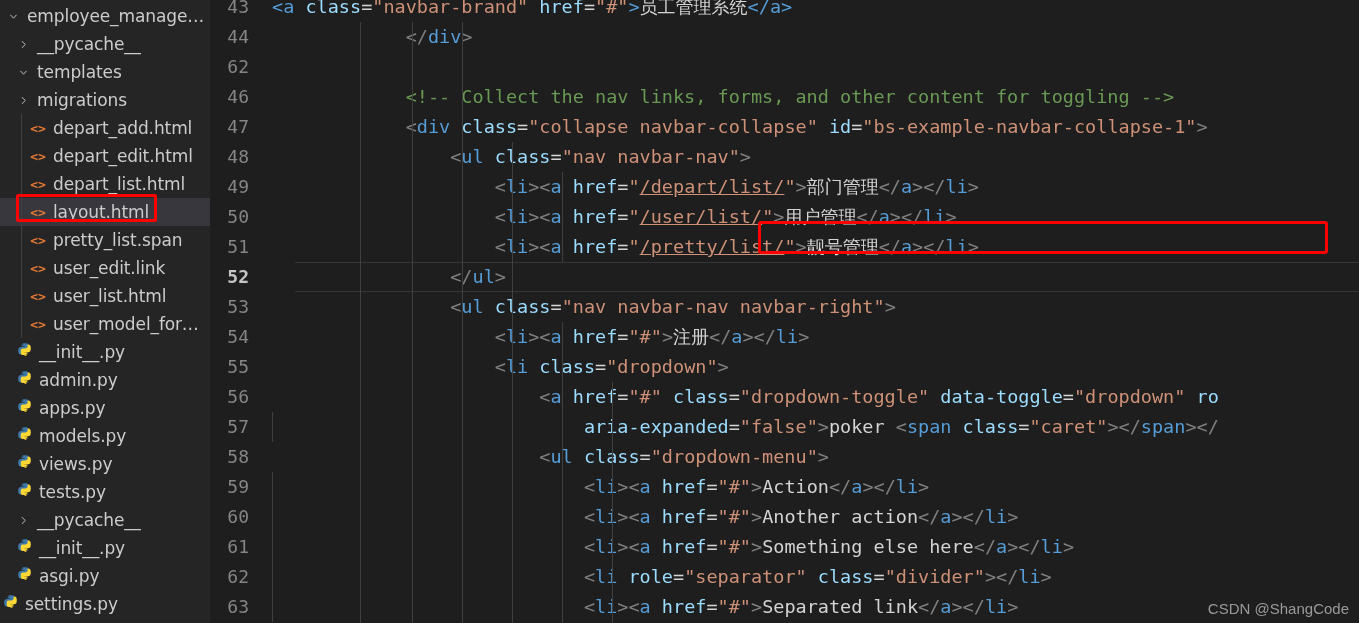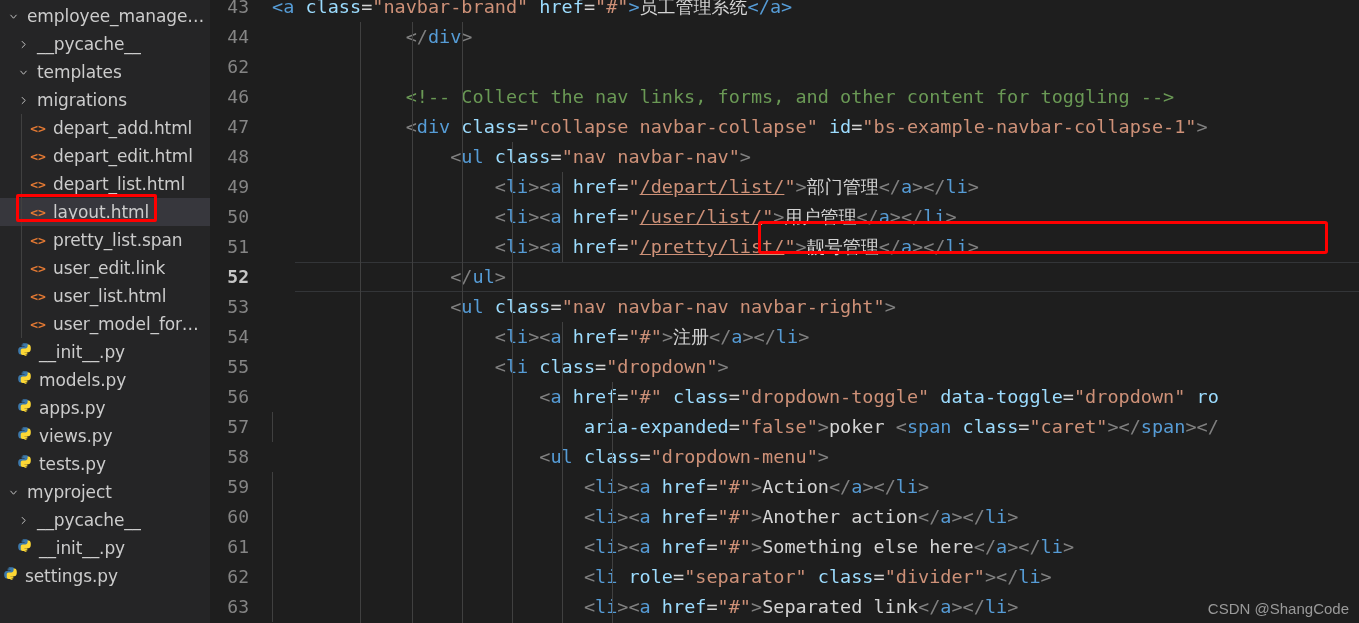--- a/index.html
+++ b/index.html
@@ -284,71 +284,78 @@
               <path d="M8.1 14.8c1.6 0 2.9-.5 2.9-1.9v-1.6H7.9v-.5h4.2c1.1 0 2.1-.8 2.4-2.1.3-1.5.3-2.4 0-4-.3-1.2-1-2.1-2.1-2.1h-1.1v1.9c0 1.2-1.1 2.3-2.4 2.3h-3c-1 0-1.9.9-1.9 2v3.1c0 1.1.9 1.8 2 1.9h2.1zM9.8 13.6c-.3 0-.6-.3-.6-.6s.3-.6.6-.6.6.3.6.6-.3.6-.6.6z" fill="#fdd835"></path>
             </svg></span>
           <span class="tw-label">__init__.py</span>
         </div>
         <div class="tree-row">
           <div style="flex: 0 0 14px; height: 1px;"></div>
           <span class="tw-icon"><svg width="15" height="15" viewBox="0 0 16 16">
               <path d="M7.9 1.2c-1.6 0-2.9.5-2.9 1.9v1.6h3.1v.5H3.9c-1.1 0-2.1.8-2.4 2.1-.3 1.5-.3 2.4 0 4 .3 1.2 1 2.1 2.1 2.1h1.1v-1.9c0-1.2 1.1-2.3 2.4-2.3h3c1 0 1.9-.9 1.9-2V3.1c0-1.1-.9-1.8-2-1.9h-2.1zM6.2 2.4c.3 0 .6.3.6.6s-.3.6-.6.6-.6-.3-.6-.6.3-.6.6-.6z" fill="#3c78aa"></path>
               <path d="M8.1 14.8c1.6 0 2.9-.5 2.9-1.9v-1.6H7.9v-.5h4.2c1.1 0 2.1-.8 2.4-2.1.3-1.5.3-2.4 0-4-.3-1.2-1-2.1-2.1-2.1h-1.1v1.9c0 1.2-1.1 2.3-2.4 2.3h-3c-1 0-1.9.9-1.9 2v3.1c0 1.1.9 1.8 2 1.9h2.1zM9.8 13.6c-.3 0-.6-.3-.6-.6s.3-.6.6-.6.6.3.6.6-.3.6-.6.6z" fill="#fdd835"></path>
             </svg></span>
+          <span class="tw-label">admin.py</span>
+        </div>
+        <div class="tree-row">
+          <div style="flex: 0 0 14px; height: 1px;"></div>
+          <span class="tw-icon"><svg width="15" height="15" viewBox="0 0 16 16">
+              <path d="M7.9 1.2c-1.6 0-2.9.5-2.9 1.9v1.6h3.1v.5H3.9c-1.1 0-2.1.8-2.4 2.1-.3 1.5-.3 2.4 0 4 .3 1.2 1 2.1 2.1 2.1h1.1v-1.9c0-1.2 1.1-2.3 2.4-2.3h3c1 0 1.9-.9 1.9-2V3.1c0-1.1-.9-1.8-2-1.9h-2.1zM6.2 2.4c.3 0 .6.3.6.6s-.3.6-.6.6-.6-.3-.6-.6.3-.6.6-.6z" fill="#3c78aa"></path>
+              <path d="M8.1 14.8c1.6 0 2.9-.5 2.9-1.9v-1.6H7.9v-.5h4.2c1.1 0 2.1-.8 2.4-2.1.3-1.5.3-2.4 0-4-.3-1.2-1-2.1-2.1-2.1h-1.1v1.9c0 1.2-1.1 2.3-2.4 2.3h-3c-1 0-1.9.9-1.9 2v3.1c0 1.1.9 1.8 2 1.9h2.1zM9.8 13.6c-.3 0-.6-.3-.6-.6s.3-.6.6-.6.6.3.6.6-.3.6-.6.6z" fill="#fdd835"></path>
+            </svg></span>
+          <span class="tw-label">apps.py</span>
+        </div>
+        <div class="tree-row">
+          <div style="flex: 0 0 14px; height: 1px;"></div>
+          <span class="tw-icon"><svg width="15" height="15" viewBox="0 0 16 16">
+              <path d="M7.9 1.2c-1.6 0-2.9.5-2.9 1.9v1.6h3.1v.5H3.9c-1.1 0-2.1.8-2.4 2.1-.3 1.5-.3 2.4 0 4 .3 1.2 1 2.1 2.1 2.1h1.1v-1.9c0-1.2 1.1-2.3 2.4-2.3h3c1 0 1.9-.9 1.9-2V3.1c0-1.1-.9-1.8-2-1.9h-2.1zM6.2 2.4c.3 0 .6.3.6.6s-.3.6-.6.6-.6-.3-.6-.6.3-.6.6-.6z" fill="#3c78aa"></path>
+              <path d="M8.1 14.8c1.6 0 2.9-.5 2.9-1.9v-1.6H7.9v-.5h4.2c1.1 0 2.1-.8 2.4-2.1.3-1.5.3-2.4 0-4-.3-1.2-1-2.1-2.1-2.1h-1.1v1.9c0 1.2-1.1 2.3-2.4 2.3h-3c-1 0-1.9.9-1.9 2v3.1c0 1.1.9 1.8 2 1.9h2.1zM9.8 13.6c-.3 0-.6-.3-.6-.6s.3-.6.6-.6.6.3.6.6-.3.6-.6.6z" fill="#fdd835"></path>
+            </svg></span>
           <span class="tw-label">models.py</span>
         </div>
         <div class="tree-row">
           <div style="flex: 0 0 14px; height: 1px;"></div>
           <span class="tw-icon"><svg width="15" height="15" viewBox="0 0 16 16">
               <path d="M7.9 1.2c-1.6 0-2.9.5-2.9 1.9v1.6h3.1v.5H3.9c-1.1 0-2.1.8-2.4 2.1-.3 1.5-.3 2.4 0 4 .3 1.2 1 2.1 2.1 2.1h1.1v-1.9c0-1.2 1.1-2.3 2.4-2.3h3c1 0 1.9-.9 1.9-2V3.1c0-1.1-.9-1.8-2-1.9h-2.1zM6.2 2.4c.3 0 .6.3.6.6s-.3.6-.6.6-.6-.3-.6-.6.3-.6.6-.6z" fill="#3c78aa"></path>
               <path d="M8.1 14.8c1.6 0 2.9-.5 2.9-1.9v-1.6H7.9v-.5h4.2c1.1 0 2.1-.8 2.4-2.1.3-1.5.3-2.4 0-4-.3-1.2-1-2.1-2.1-2.1h-1.1v1.9c0 1.2-1.1 2.3-2.4 2.3h-3c-1 0-1.9.9-1.9 2v3.1c0 1.1.9 1.8 2 1.9h2.1zM9.8 13.6c-.3 0-.6-.3-.6-.6s.3-.6.6-.6.6.3.6.6-.3.6-.6.6z" fill="#fdd835"></path>
             </svg></span>
-          <span class="tw-label">apps.py</span>
-        </div>
-        <div class="tree-row">
-          <div style="flex: 0 0 14px; height: 1px;"></div>
-          <span class="tw-icon"><svg width="15" height="15" viewBox="0 0 16 16">
-              <path d="M7.9 1.2c-1.6 0-2.9.5-2.9 1.9v1.6h3.1v.5H3.9c-1.1 0-2.1.8-2.4 2.1-.3 1.5-.3 2.4 0 4 .3 1.2 1 2.1 2.1 2.1h1.1v-1.9c0-1.2 1.1-2.3 2.4-2.3h3c1 0 1.9-.9 1.9-2V3.1c0-1.1-.9-1.8-2-1.9h-2.1zM6.2 2.4c.3 0 .6.3.6.6s-.3.6-.6.6-.6-.3-.6-.6.3-.6.6-.6z" fill="#3c78aa"></path>
-              <path d="M8.1 14.8c1.6 0 2.9-.5 2.9-1.9v-1.6H7.9v-.5h4.2c1.1 0 2.1-.8 2.4-2.1.3-1.5.3-2.4 0-4-.3-1.2-1-2.1-2.1-2.1h-1.1v1.9c0 1.2-1.1 2.3-2.4 2.3h-3c-1 0-1.9.9-1.9 2v3.1c0 1.1.9 1.8 2 1.9h2.1zM9.8 13.6c-.3 0-.6-.3-.6-.6s.3-.6.6-.6.6.3.6.6-.3.6-.6.6z" fill="#fdd835"></path>
-            </svg></span>
           <span class="tw-label">views.py</span>
         </div>
         <div class="tree-row">
           <div style="flex: 0 0 14px; height: 1px;"></div>
           <span class="tw-icon"><svg width="15" height="15" viewBox="0 0 16 16">
               <path d="M7.9 1.2c-1.6 0-2.9.5-2.9 1.9v1.6h3.1v.5H3.9c-1.1 0-2.1.8-2.4 2.1-.3 1.5-.3 2.4 0 4 .3 1.2 1 2.1 2.1 2.1h1.1v-1.9c0-1.2 1.1-2.3 2.4-2.3h3c1 0 1.9-.9 1.9-2V3.1c0-1.1-.9-1.8-2-1.9h-2.1zM6.2 2.4c.3 0 .6.3.6.6s-.3.6-.6.6-.6-.3-.6-.6.3-.6.6-.6z" fill="#3c78aa"></path>
               <path d="M8.1 14.8c1.6 0 2.9-.5 2.9-1.9v-1.6H7.9v-.5h4.2c1.1 0 2.1-.8 2.4-2.1.3-1.5.3-2.4 0-4-.3-1.2-1-2.1-2.1-2.1h-1.1v1.9c0 1.2-1.1 2.3-2.4 2.3h-3c-1 0-1.9.9-1.9 2v3.1c0 1.1.9 1.8 2 1.9h2.1zM9.8 13.6c-.3 0-.6-.3-.6-.6s.3-.6.6-.6.6.3.6.6-.3.6-.6.6z" fill="#fdd835"></path>
             </svg></span>
           <span class="tw-label">tests.py</span>
         </div>
         <div class="tree-row">
-          <div style="flex: 0 0 4px; height: 1px;"></div>
-          <span class="tw-arrow">
-            <svg width="11" height="11" viewBox="0 0 16 16">
-              <path d="M4 6 L8 10.5 L12 6" stroke="#c5c5c5" stroke-width="1.4" fill="none" stroke-linecap="round" stroke-linejoin="round"></path>
-            </svg>
-          </span>
-          <span class="tw-label">myproject</span>
-        </div>
-        <div class="tree-row">
           <div style="flex: 0 0 14px; height: 1px;"></div>
           <span class="tw-arrow">
             <svg width="11" height="11" viewBox="0 0 16 16">
               <path d="M6 3.5 L10.5 8 L6 12.5" stroke="#c5c5c5" stroke-width="1.4" fill="none" stroke-linecap="round" stroke-linejoin="round"></path>
             </svg>
           </span>
           <span class="tw-label">__pycache__</span>
         </div>
         <div class="tree-row">
           <div style="flex: 0 0 14px; height: 1px;"></div>
           <span class="tw-icon"><svg width="15" height="15" viewBox="0 0 16 16">
               <path d="M7.9 1.2c-1.6 0-2.9.5-2.9 1.9v1.6h3.1v.5H3.9c-1.1 0-2.1.8-2.4 2.1-.3 1.5-.3 2.4 0 4 .3 1.2 1 2.1 2.1 2.1h1.1v-1.9c0-1.2 1.1-2.3 2.4-2.3h3c1 0 1.9-.9 1.9-2V3.1c0-1.1-.9-1.8-2-1.9h-2.1zM6.2 2.4c.3 0 .6.3.6.6s-.3.6-.6.6-.6-.3-.6-.6.3-.6.6-.6z" fill="#3c78aa"></path>
               <path d="M8.1 14.8c1.6 0 2.9-.5 2.9-1.9v-1.6H7.9v-.5h4.2c1.1 0 2.1-.8 2.4-2.1.3-1.5.3-2.4 0-4-.3-1.2-1-2.1-2.1-2.1h-1.1v1.9c0 1.2-1.1 2.3-2.4 2.3h-3c-1 0-1.9.9-1.9 2v3.1c0 1.1.9 1.8 2 1.9h2.1zM9.8 13.6c-.3 0-.6-.3-.6-.6s.3-.6.6-.6.6.3.6.6-.3.6-.6.6z" fill="#fdd835"></path>
             </svg></span>
           <span class="tw-label">__init__.py</span>
+        </div>
+        <div class="tree-row">
+          <div style="flex: 0 0 14px; height: 1px;"></div>
+          <span class="tw-icon"><svg width="15" height="15" viewBox="0 0 16 16">
+              <path d="M7.9 1.2c-1.6 0-2.9.5-2.9 1.9v1.6h3.1v.5H3.9c-1.1 0-2.1.8-2.4 2.1-.3 1.5-.3 2.4 0 4 .3 1.2 1 2.1 2.1 2.1h1.1v-1.9c0-1.2 1.1-2.3 2.4-2.3h3c1 0 1.9-.9 1.9-2V3.1c0-1.1-.9-1.8-2-1.9h-2.1zM6.2 2.4c.3 0 .6.3.6.6s-.3.6-.6.6-.6-.3-.6-.6.3-.6.6-.6z" fill="#3c78aa"></path>
+              <path d="M8.1 14.8c1.6 0 2.9-.5 2.9-1.9v-1.6H7.9v-.5h4.2c1.1 0 2.1-.8 2.4-2.1.3-1.5.3-2.4 0-4-.3-1.2-1-2.1-2.1-2.1h-1.1v1.9c0 1.2-1.1 2.3-2.4 2.3h-3c-1 0-1.9.9-1.9 2v3.1c0 1.1.9 1.8 2 1.9h2.1zM9.8 13.6c-.3 0-.6-.3-.6-.6s.3-.6.6-.6.6.3.6.6-.3.6-.6.6z" fill="#fdd835"></path>
+            </svg></span>
+          <span class="tw-label">asgi.py</span>
         </div>
         <div class="tree-row">
           <span class="tw-icon"><svg width="15" height="15" viewBox="0 0 16 16">
               <path d="M7.9 1.2c-1.6 0-2.9.5-2.9 1.9v1.6h3.1v.5H3.9c-1.1 0-2.1.8-2.4 2.1-.3 1.5-.3 2.4 0 4 .3 1.2 1 2.1 2.1 2.1h1.1v-1.9c0-1.2 1.1-2.3 2.4-2.3h3c1 0 1.9-.9 1.9-2V3.1c0-1.1-.9-1.8-2-1.9h-2.1zM6.2 2.4c.3 0 .6.3.6.6s-.3.6-.6.6-.6-.3-.6-.6.3-.6.6-.6z" fill="#3c78aa"></path>
               <path d="M8.1 14.8c1.6 0 2.9-.5 2.9-1.9v-1.6H7.9v-.5h4.2c1.1 0 2.1-.8 2.4-2.1.3-1.5.3-2.4 0-4-.3-1.2-1-2.1-2.1-2.1h-1.1v1.9c0 1.2-1.1 2.3-2.4 2.3h-3c-1 0-1.9.9-1.9 2v3.1c0 1.1.9 1.8 2 1.9h2.1zM9.8 13.6c-.3 0-.6-.3-.6-.6s.3-.6.6-.6.6.3.6.6-.3.6-.6.6z" fill="#fdd835"></path>
             </svg></span>
           <span class="tw-label">settings.py</span>
         </div>
       </div>
     <div id="layout-highlight-box"></div>

